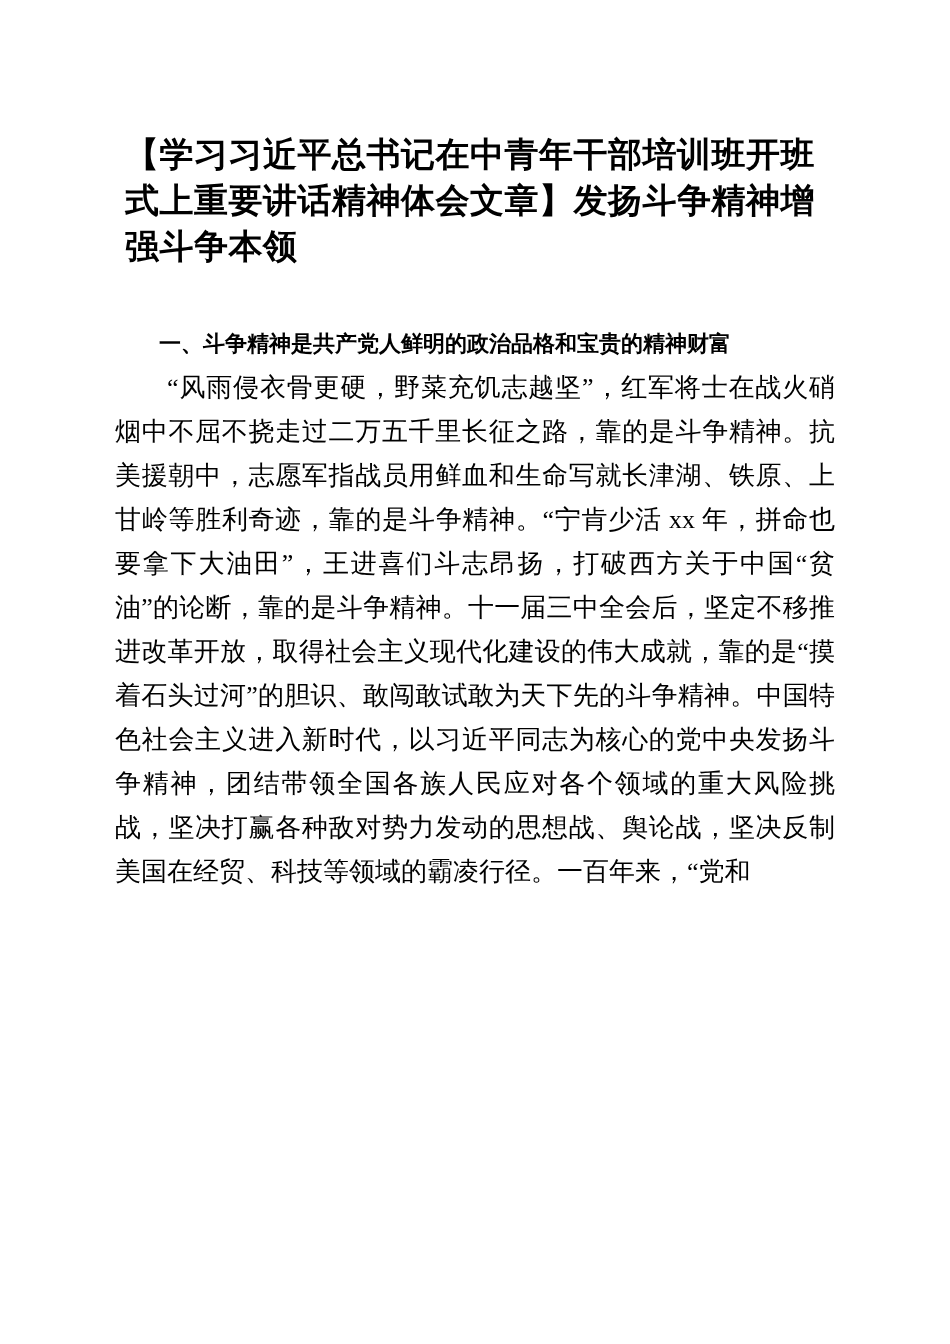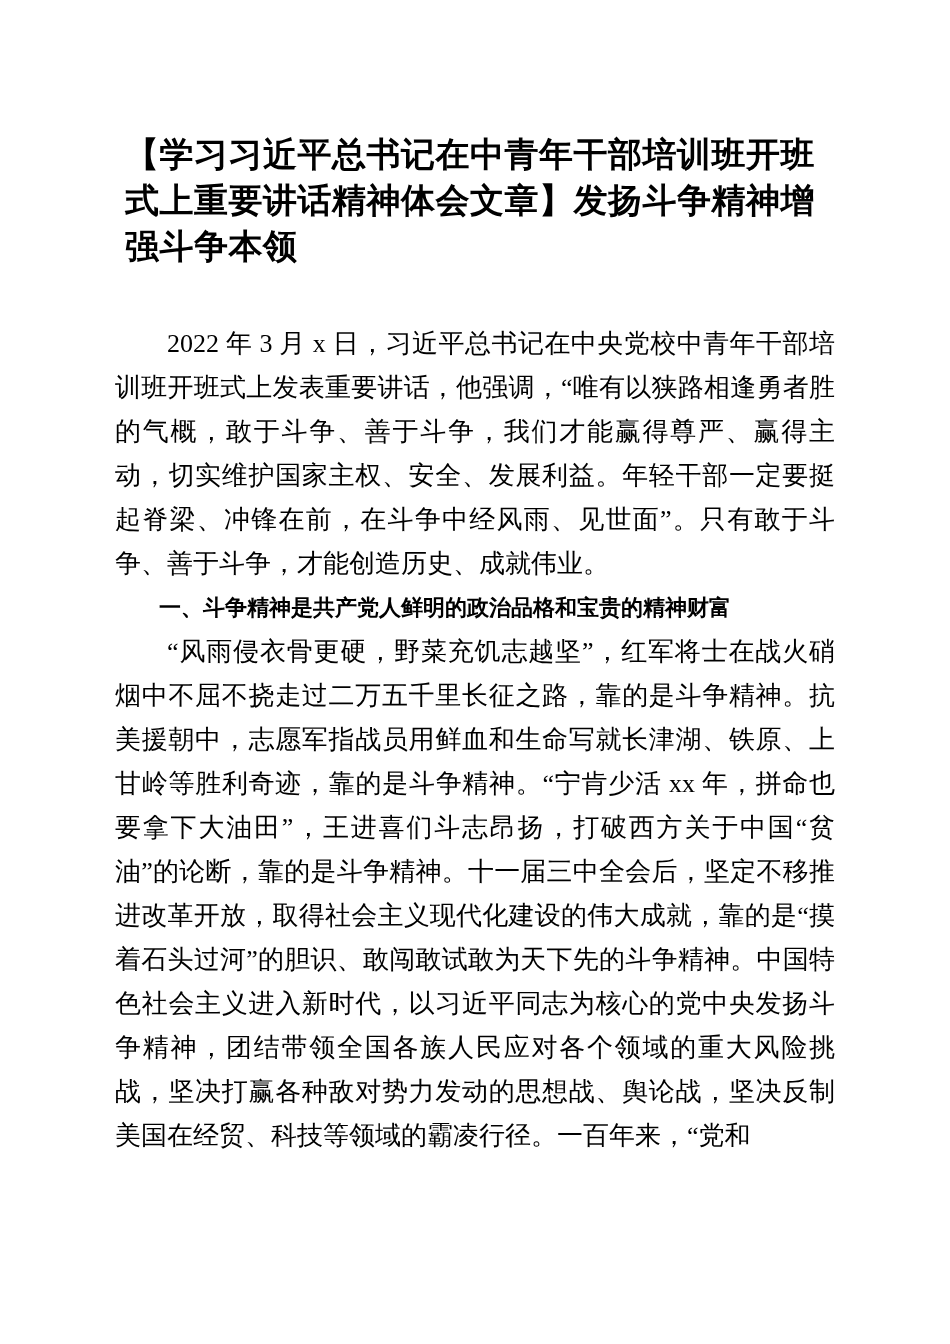--- a/index.html
+++ b/index.html
@@ -52,19 +52,18 @@
     white-space: nowrap;
   }
 </style>
 </head>
 <body>
 
 <div class="page">
   <h1 class="doc-title">【学习习近平总书记在中青年干部培训班开班式上重要讲话精神体会文章】发扬斗争精神增强斗争本领</h1>
 
   <div class="doc-body">
-    <p class="para">2022 年 3 月 x 日，习近平总书记在中央党校中青年干部培训班开班式上发表重要讲话，他强调，“唯有以狭路相逢勇者胜的气概，敢于斗争、善于斗争，我们才能赢得尊严、赢得主动，切实维护国家主权、安全、发展利益。年轻干部一定要挺起脊梁、冲锋在前，在斗争中经风雨、见世面”。只有敢于斗争、善于斗争，才能创造历史、成就伟业。</p>
 
     <h2 class="section-heading">一、斗争精神是共产党人鲜明的政治品格和宝贵的精神财富</h2>
 
     <p class="para">“风雨侵衣骨更硬，野菜充饥志越坚”，红军将士在战火硝烟中不屈不挠走过二万五千里长征之路，靠的是斗争精神。抗美援朝中，志愿军指战员用鲜血和生命写就长津湖、铁原、上甘岭等胜利奇迹，靠的是斗争精神。“宁肯少活 xx 年，拼命也要拿下大油田”，王进喜们斗志昂扬，打破西方关于中国“贫油”的论断，靠的是斗争精神。十一届三中全会后，坚定不移推进改革开放，取得社会主义现代化建设的伟大成就，靠的是“摸着石头过河”的胆识、敢闯敢试敢为天下先的斗争精神。中国特色社会主义进入新时代，以习近平同志为核心的党中央发扬斗争精神，团结带领全国各族人民应对各个领域的重大风险挑战，坚决打赢各种敌对势力发动的思想战、舆论战，坚决反制美国在经贸、科技等领域的霸凌行径。一百年来，“党和</p>
   </div>
 </div>
 
 </body></html>

